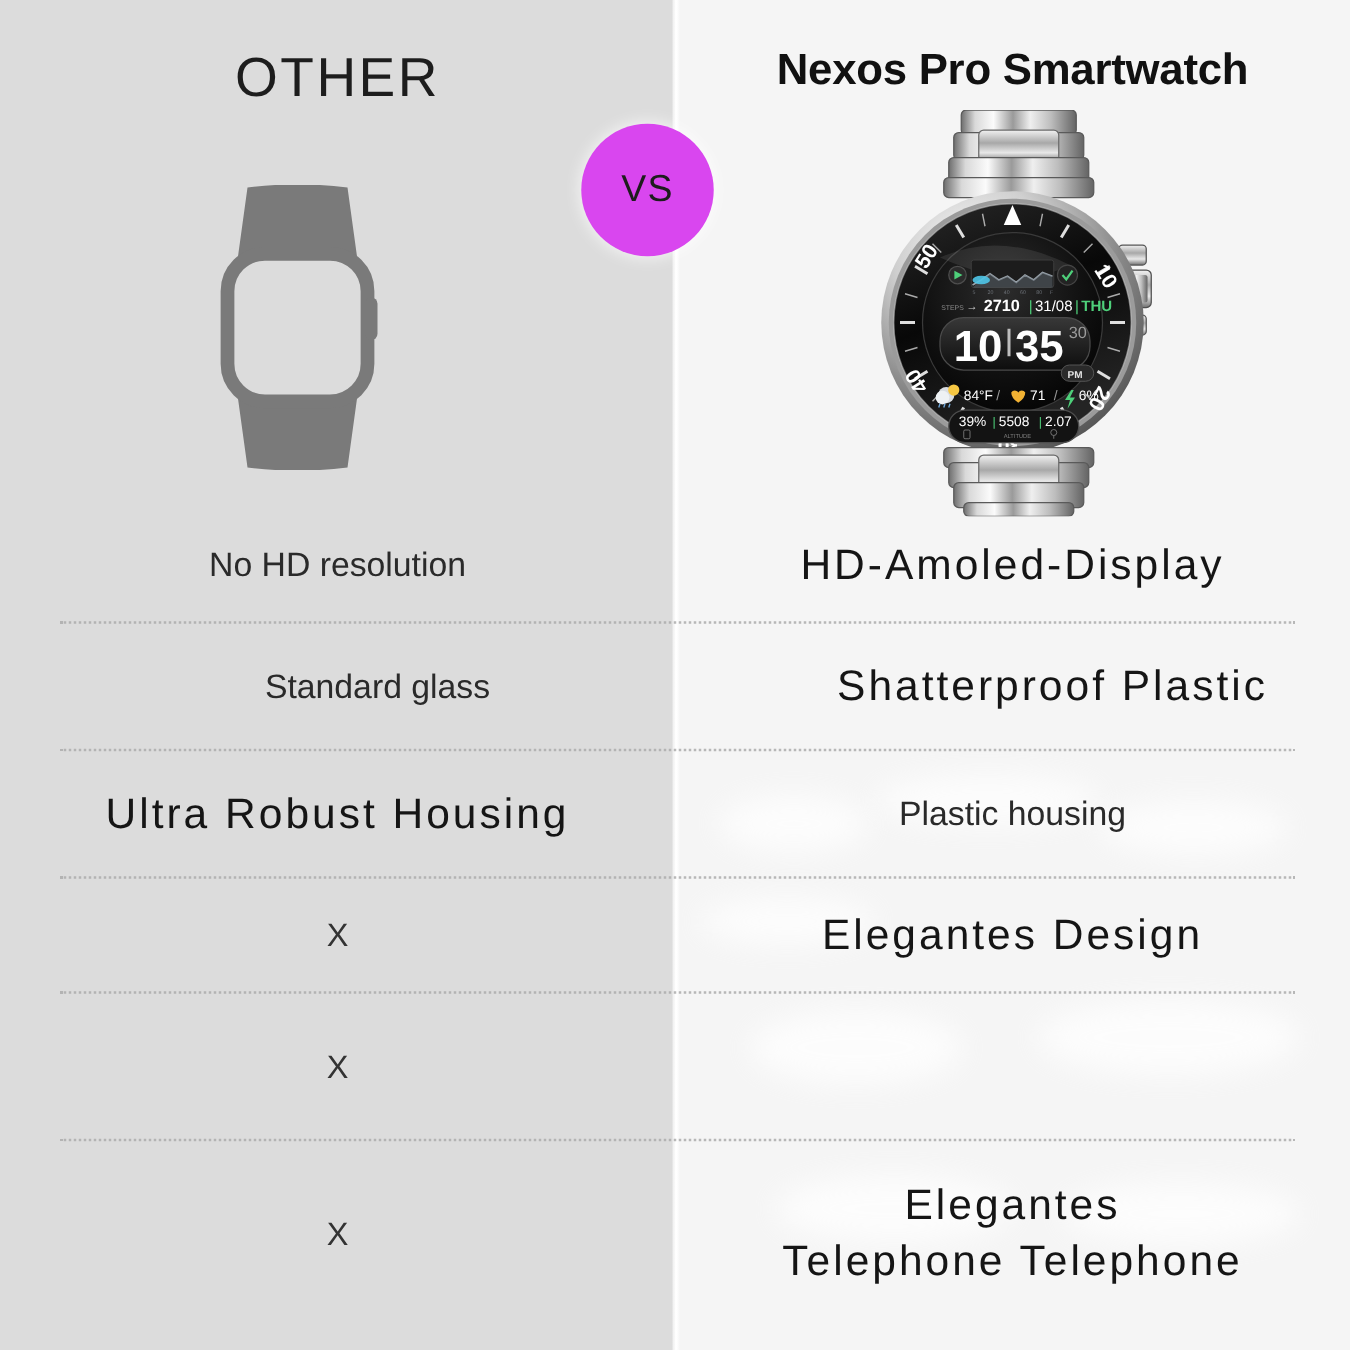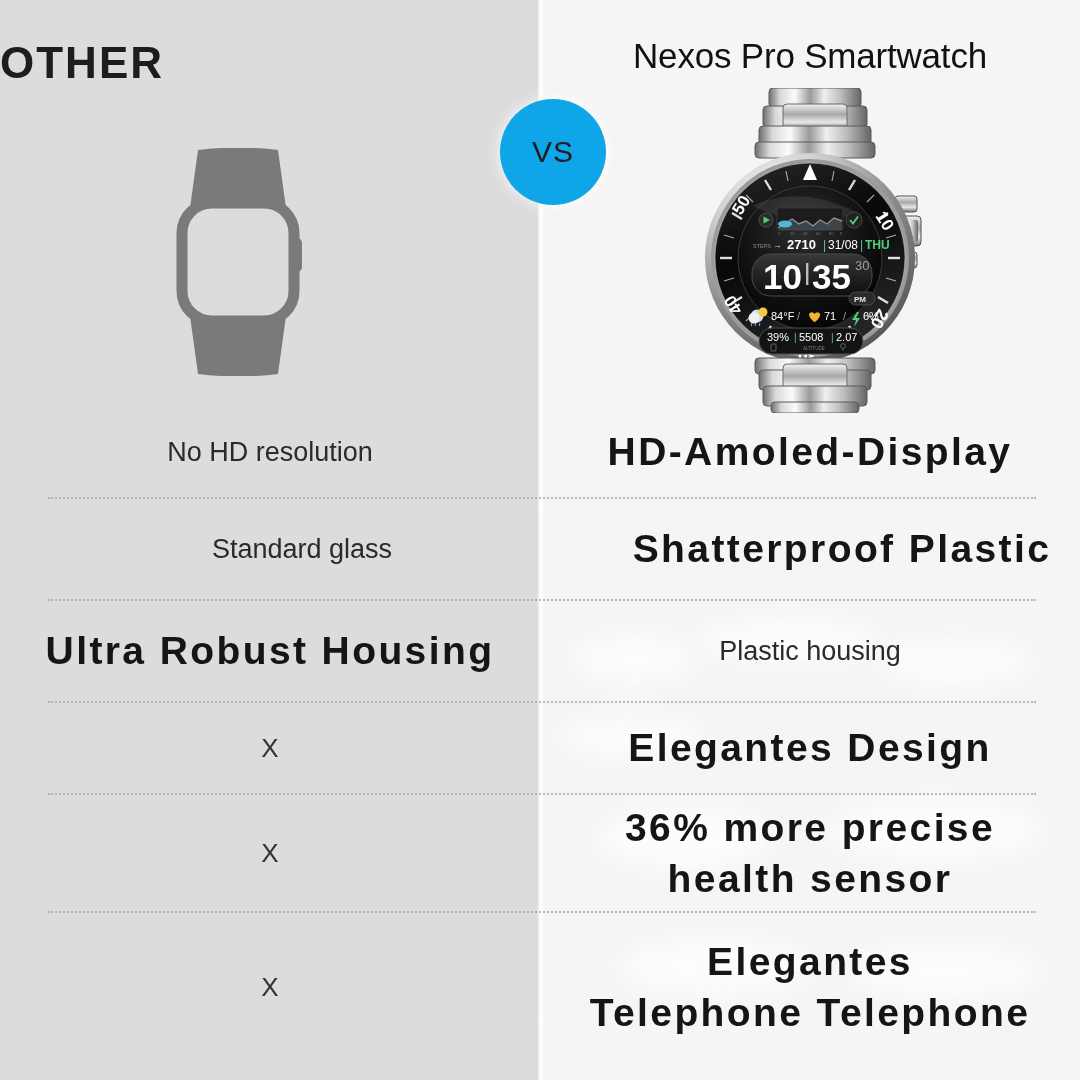--- a/index.html
+++ b/index.html
@@ -38,37 +38,37 @@
     border-radius:50%;
     background:#ffffff;
     filter:blur(11px);
     opacity:.75;
     pointer-events:none;
   }
 
   
   .head-left {
     position:absolute; left:0; top:38px;
-    width:540px; 
-    font-size:44px; font-weight:700;
+    width:540px; text-align:center;
+    font-size:44px; font-weight:400;
     letter-spacing:2px; color:#1d1d1d;
   }
   .head-right {
     position:absolute; left:540px; top:36px;
     width:540px; text-align:center;
-    font-size:35px; font-weight:normal;
+    font-size:35px; font-weight:bold;
     letter-spacing:-0.2px; color:#111111;
   }
 
   
   .vs-badge {
-    position:absolute; left:500px; top:99px;
+    position:absolute; left:465px; top:99px;
     width:106px; height:106px;
     border-radius:50%;
-    background:#0ea5e9;
+    background:#d946ef;
     display:flex; align-items:center; justify-content:center;
     font-size:30px; font-weight:400; letter-spacing:1px;
     color:#1d1d1d;
     box-shadow:0 0 14px rgba(255,255,255,.85);
     z-index:8;
   }
 
   
   .generic-watch {
     position:absolute; left:160px; top:148px;
@@ -98,21 +98,21 @@
     padding:0 18px;
   }
   .cell-left {
     width:540px;
     font-size:27px; font-weight:400;
     color:#2a2a2a; letter-spacing:0px;
   }
   .cell-left.mark { font-size:26px; color:#333; }
   .cell-right {
     width:540px;
-    font-size:39px; font-weight:700;
+    font-size:34px; font-weight:400;
     color:#151515; letter-spacing:2.4px;
     line-height:1.32;
   }
   .sep {
     position:absolute; left:48px;
     width:988px; height:2px;
     border-top:2px dotted #adadad;
     opacity:.85;
   }
 </style>
@@ -362,26 +362,20 @@
     <div class="sep" style="top: 295px;"></div>
 
     <div class="row" style="height:92px;">
       <div class="cell cell-left mark">X</div>
       <div class="cell cell-right">Elegantes Design</div>
     </div>
     <div class="sep" style="top: 387px;"></div>
 
     <div class="row" style="height:118px;">
       <div class="cell cell-left mark">X</div>
-      <div class="cell cell-right">
-        <span>
-          <span>36% more precise</span><br>
-          <span>health sensor</span>
-        </span>
-      </div>
     </div>
     <div class="sep" style="top: 505px;"></div>
 
     <div class="row" style="height:150px;">
       <div class="cell cell-left mark">X</div>
       <div class="cell cell-right">
         <span>
           <span>Elegantes</span><br>
           <span>Telephone Telephone</span>
         </span>

